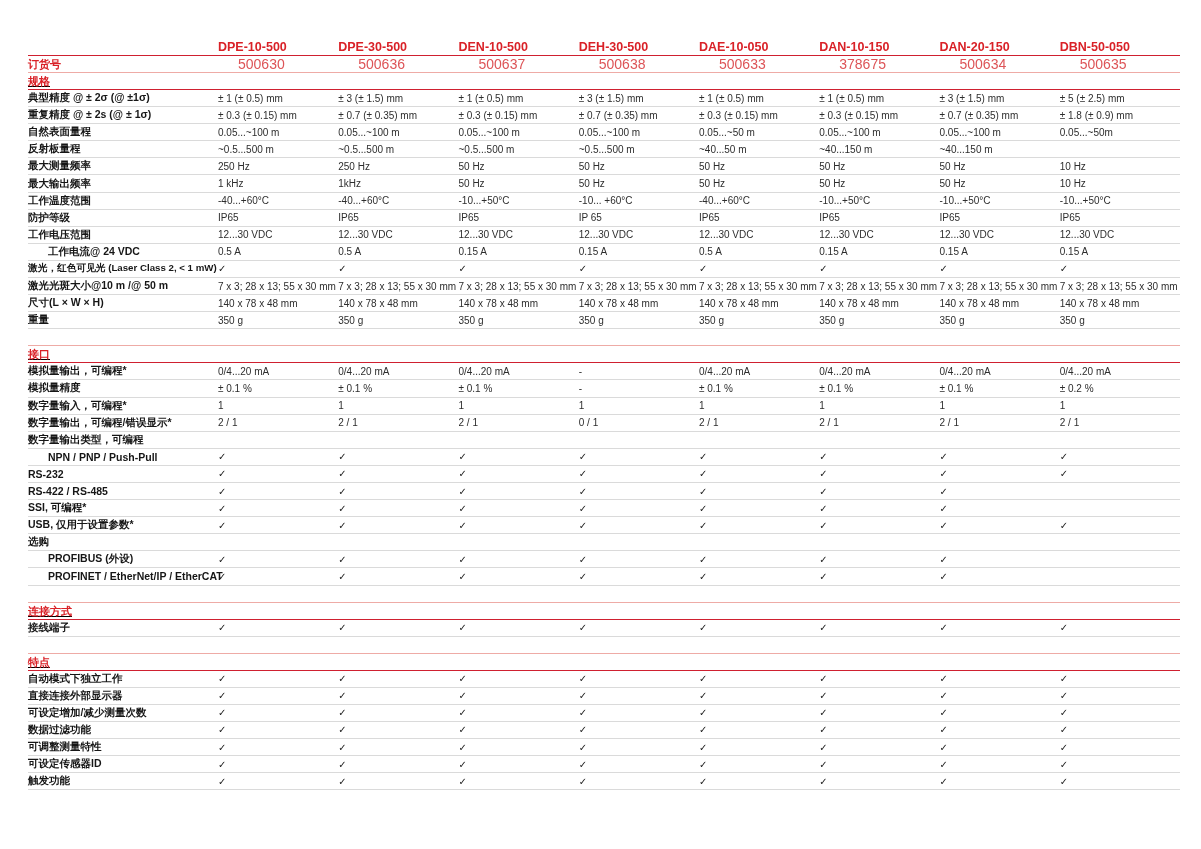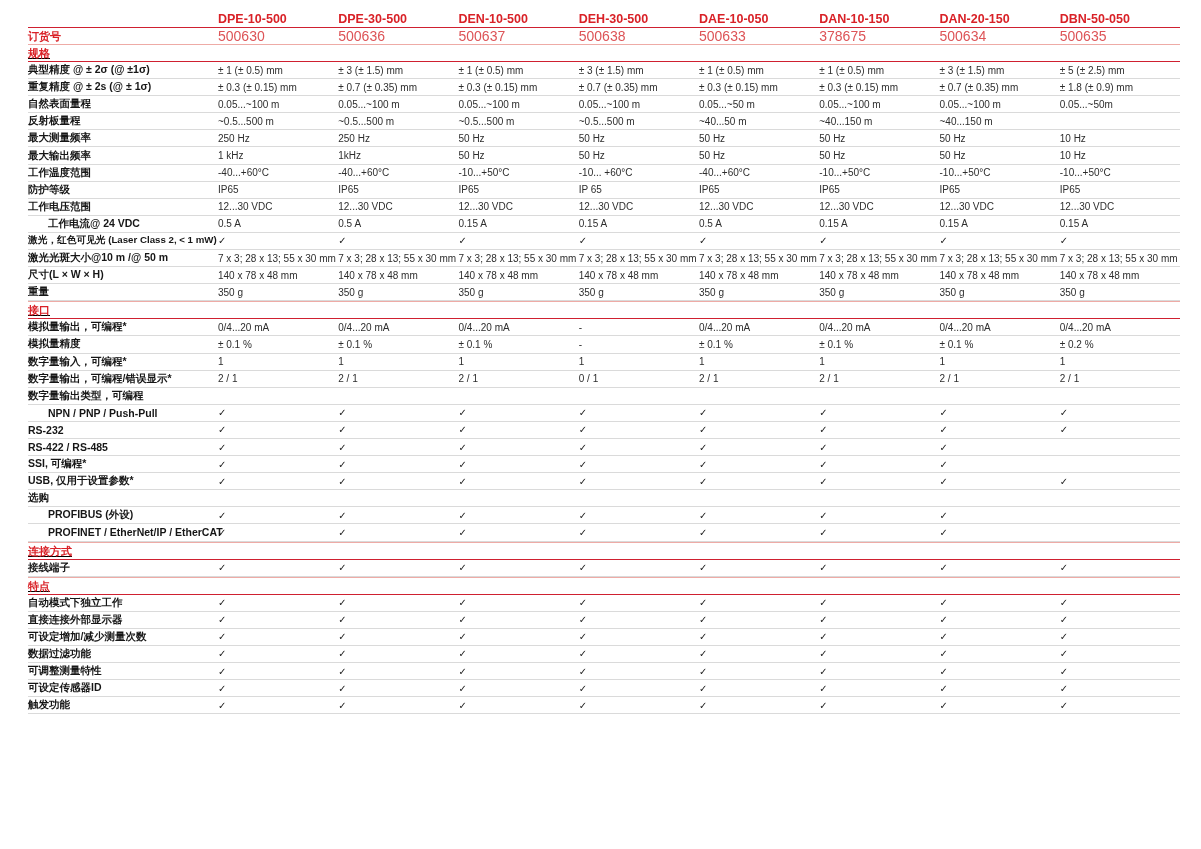--- a/index.html
+++ b/index.html
@@ -2,32 +2,32 @@
 <html><head>
 <meta charset="utf-8">
 <style>
   html, body { margin:0; padding:0; }
   body {
     width:1201px; height:849px; background:#ffffff; overflow:hidden;
     font-family:"Liberation Sans","DejaVu Sans",sans-serif;
     --brand-red:#d92127; --order-red:#dd5457; --strong-line-red:#cf2030;
     --light-line-red:#eeaba6; --gray-line:#dadada; --label-text:#161616; --value-text:#2d2d2d;
   }
-  .sheet { position:absolute; left:28px; top:10px; width:1152px; }
+  .sheet { position:absolute; left:28px; top:38px; width:1152px; }
   .grid-row { display:grid; grid-template-columns:190px repeat(8, 1fr); align-items:center; }
 
   .product-row { height:17px; border-bottom:1px solid var(--strong-line-red); }
   .product-cell { font-size:12.5px; font-weight:bold; color:var(--brand-red); white-space:nowrap; }
 
-  .order-row { height:16px; border-bottom:1px solid var(--light-line-red); }
+  .order-row { height:16px; border-bottom:1px solid var(--light-line-red);gap:20px; }
   .order-label { font-size:11px; font-weight:bold; color:var(--brand-red); }
   .order-value { font-size:14px; color:var(--order-red); }
 
   .section { margin-top:0; }
-  .section + .section { }
+  .section + .section { margin-top:16px; }
   .section-header { height:16px; line-height:16px; border-bottom:1px solid var(--strong-line-red);text-decoration:underline; }
   .section + .section .section-header { border-top:1px solid var(--light-line-red); }
   .section-title { font-size:11px; font-weight:bold; color:var(--brand-red); }
 
   .spec-row { height:16.1px; border-bottom:1px solid var(--gray-line); }
   .row-label { font-size:10.5px; font-weight:bold; color:var(--label-text); white-space:nowrap; }
   .row-label.indent { padding-left:20px; }
   .row-label.tight { font-size:9.7px; }
   .cell { font-size:10px; color:var(--value-text); white-space:nowrap; }
   .cell.check-cell { font-size:10px; color:#222; }

